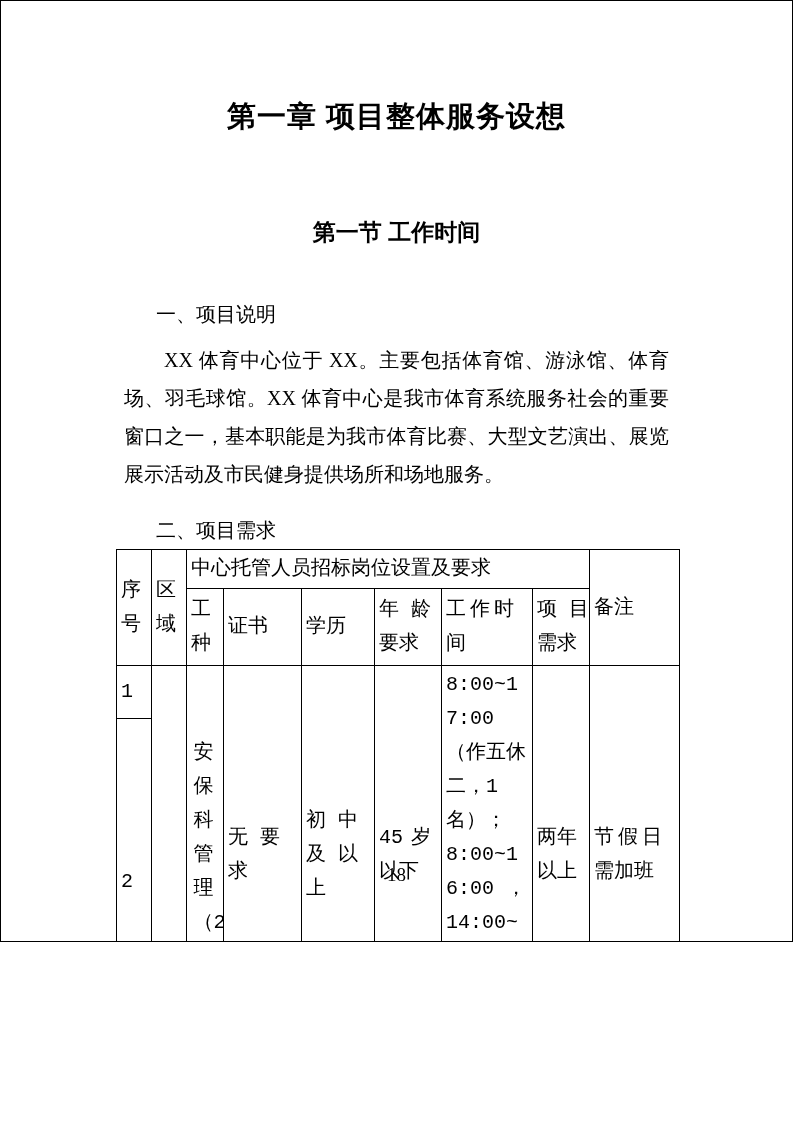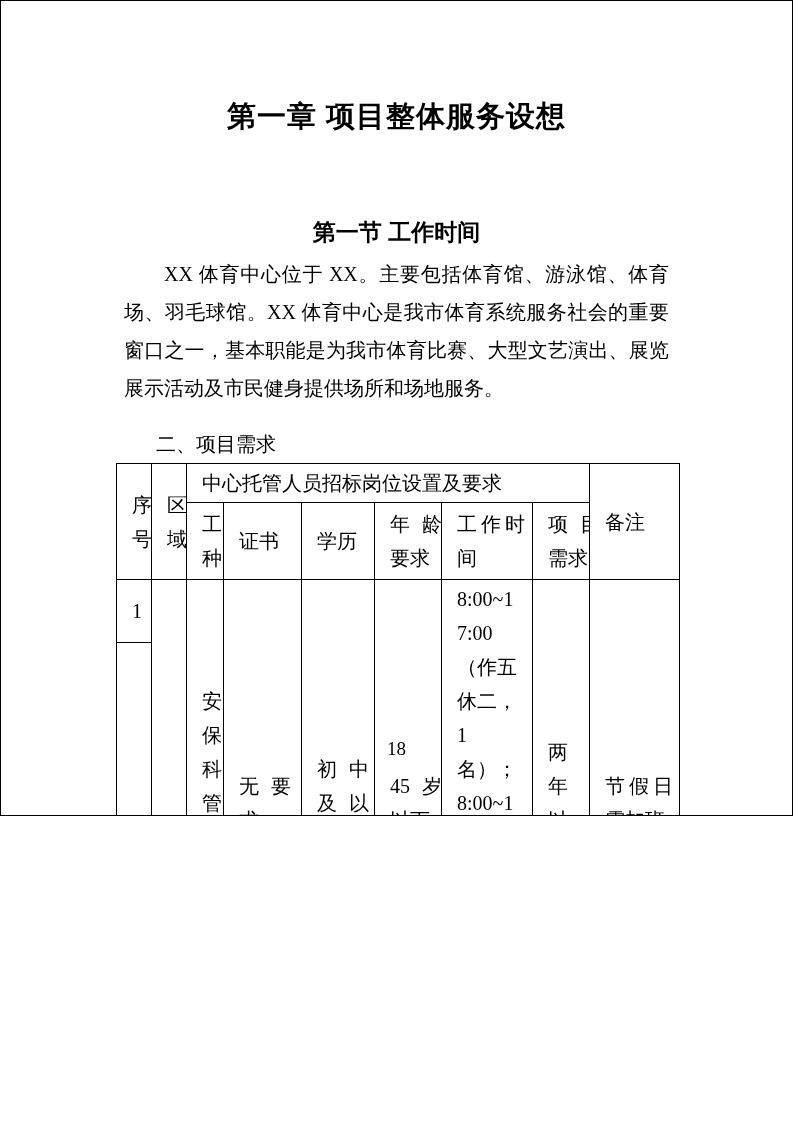--- a/index.html
+++ b/index.html
@@ -1,19 +1,19 @@
 <!DOCTYPE html>
 <html><head>
 <meta charset="utf-8">
 <style>
   * { box-sizing: border-box; }
   html, body { margin: 0; padding: 0; background: #ffffff; }
   .page {
     width: 793px;
-    height: 816px;
+    height: 942px;
     border: 1px solid #000;
     background: #fff;
     position: relative;
     overflow: hidden;
     color: #000;
     font-family: "Liberation Serif", "DejaVu Serif", serif;
   }
   .chapter-title {
     margin: 97px 0 0 0;
     text-align: center;
@@ -49,26 +49,27 @@
   }
   table.req-table {
     border-collapse: collapse;
     table-layout: fixed;
     width: 563px;
     font-size: 20px;
     margin-top: 0;
   }
   table.req-table td {
     border: 1px solid #000;
-    padding: 2px 15px;
+    padding: 2px 4px;
     vertical-align: middle;
     text-align: left;
     word-break: break-all;
     line-height: 34px;
     overflow: hidden;
+    font-family: Liberation Mono, monospace;
   }
   td.va-top { vertical-align: top; }
   td.center { text-align: center; }
   td.stack { line-height: 30px; margin-left: 33px; }
   .cw1 { width: 1.15em; margin: 0 auto; }
   .cw2 { width: 52px; text-align: justify; }
   .cw3 { width: 68px; text-align: justify; }
   .area-text { line-height: 24px; margin-left: 38px; }
   td.worktime {
     line-height: 29px;
@@ -89,20 +90,21 @@
 <body>
 
 <div class="page">
 
   <h1 class="chapter-title">第一章 项目整体服务设想</h1>
 
   <h2 class="section-title">第一节 工作时间</h2>
 
   <div class="content">
 
+    <p class="sub-heading">一、项目说明</p>
 
     <p class="body-paragraph">XX 体育中心位于 XX。主要包括体育馆、游泳馆、体育场、羽毛球馆。XX 体育中心是我市体育系统服务社会的重要窗口之一，基本职能是为我市体育比赛、大型文艺演出、展览展示活动及市民健身提供场所和场地服务。</p>
 
     <p class="sub-heading second">二、项目需求</p>
 
     <table class="req-table">
       <colgroup>
         <col style="width:35px">
         <col style="width:35px">
         <col style="width:37px">

